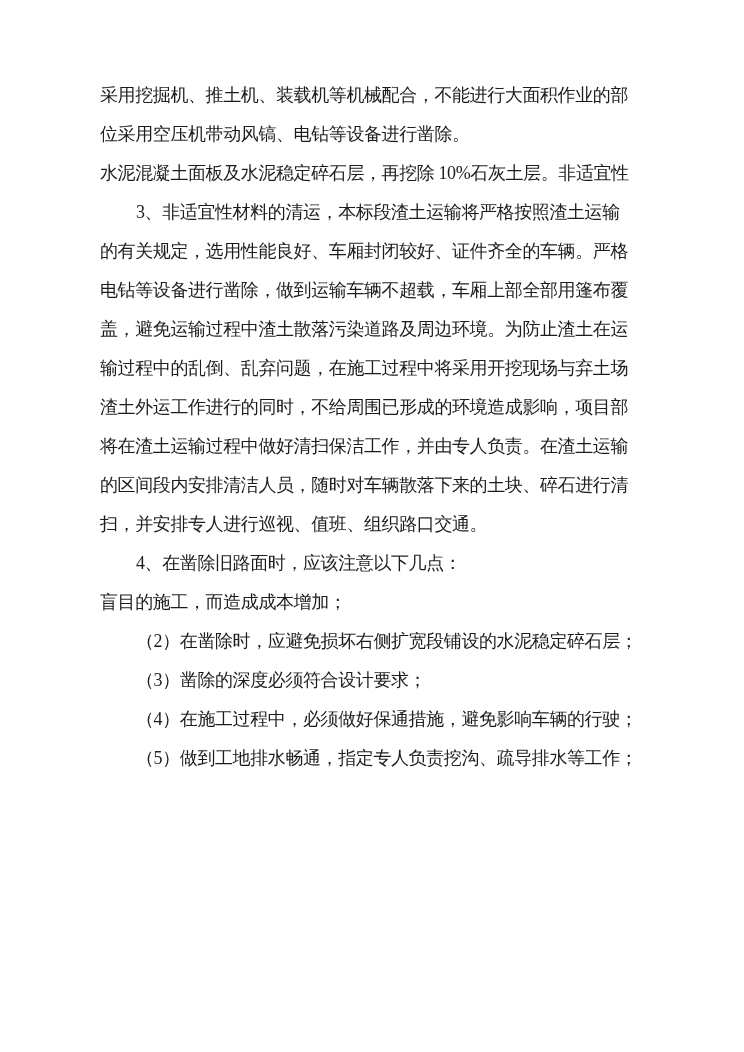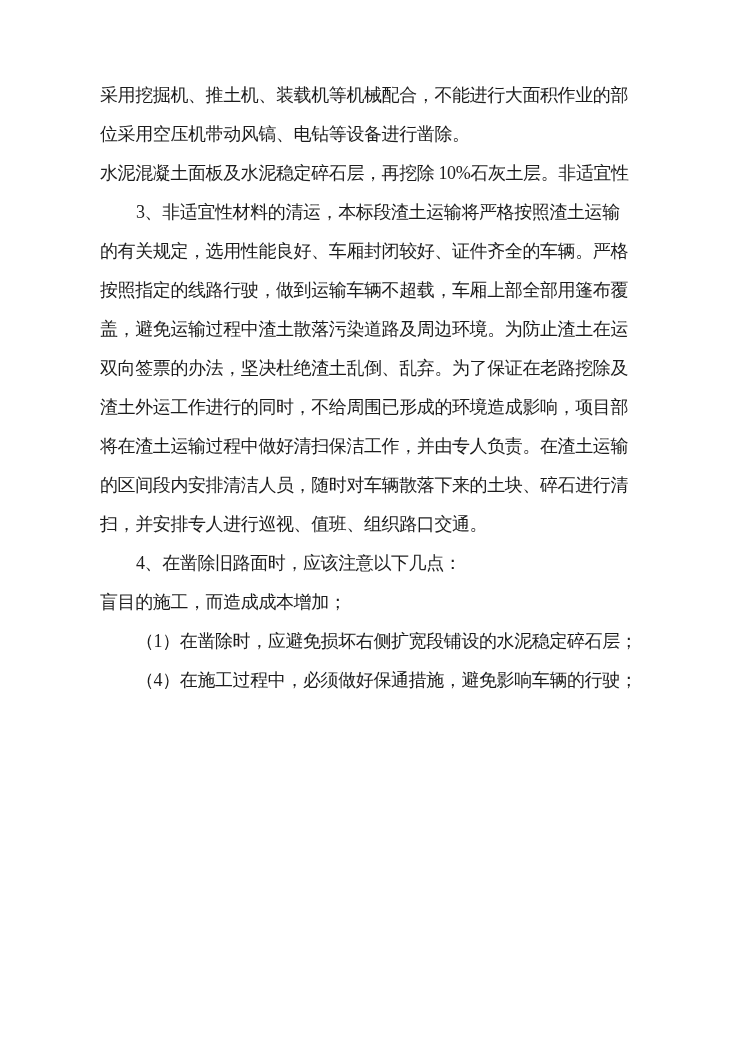--- a/index.html
+++ b/index.html
@@ -43,25 +43,27 @@
 <body>
 
 <div class="page">
   <div class="text-column">
 
   <div class="line">采用挖掘机、推土机、装载机等机械配合，不能进行大面积作业的部</div>
       <div class="line">位采用空压机带动风镐、电钻等设备进行凿除。</div>
       <div class="line">水泥混凝土面板及水泥稳定碎石层，再挖除 10%石灰土层。非适宜性</div>
       <div class="line indent">3、非适宜性材料的清运，本标段渣土运输将严格按照渣土运输</div>
       <div class="line">的有关规定，选用性能良好、车厢封闭较好、证件齐全的车辆。严格</div>
-      <div class="line">按照指定的线路行驶，做到运输车辆不超载，车厢上部全部用篷布覆</div>
+      <div class="line">电钻等设备进行凿除，做到运输车辆不超载，车厢上部全部用篷布覆</div>
       <div class="line">盖，避免运输过程中渣土散落污染道路及周边环境。为防止渣土在运</div>
-      <div class="line">双向签票的办法，坚决杜绝渣土乱倒、乱弃。为了保证在老路挖除及</div>
+      <div class="line">输过程中的乱倒、乱弃问题，在施工过程中将采用开挖现场与弃土场</div>
       <div class="line">渣土外运工作进行的同时，不给周围已形成的环境造成影响，项目部</div>
       <div class="line">将在渣土运输过程中做好清扫保洁工作，并由专人负责。在渣土运输</div>
       <div class="line">的区间段内安排清洁人员，随时对车辆散落下来的土块、碎石进行清</div>
       <div class="line">扫，并安排专人进行巡视、值班、组织路口交通。</div>
       <div class="line indent">4、在凿除旧路面时，应该注意以下几点：</div>
       <div class="line">盲目的施工，而造成成本增加；</div>
-      <div class="line indent">（1）在凿除时，应避免损坏右侧扩宽段铺设的水泥稳定碎石层；</div>
+      <div class="line indent">（2）在凿除时，应避免损坏右侧扩宽段铺设的水泥稳定碎石层；</div>
+      <div class="line indent">（3）凿除的深度必须符合设计要求；</div>
       <div class="line indent">（4）在施工过程中，必须做好保通措施，避免影响车辆的行驶；</div>
+      <div class="line indent">（5）做到工地排水畅通，指定专人负责挖沟、疏导排水等工作；</div>
     </div>
 </div>
 
 </body></html>

